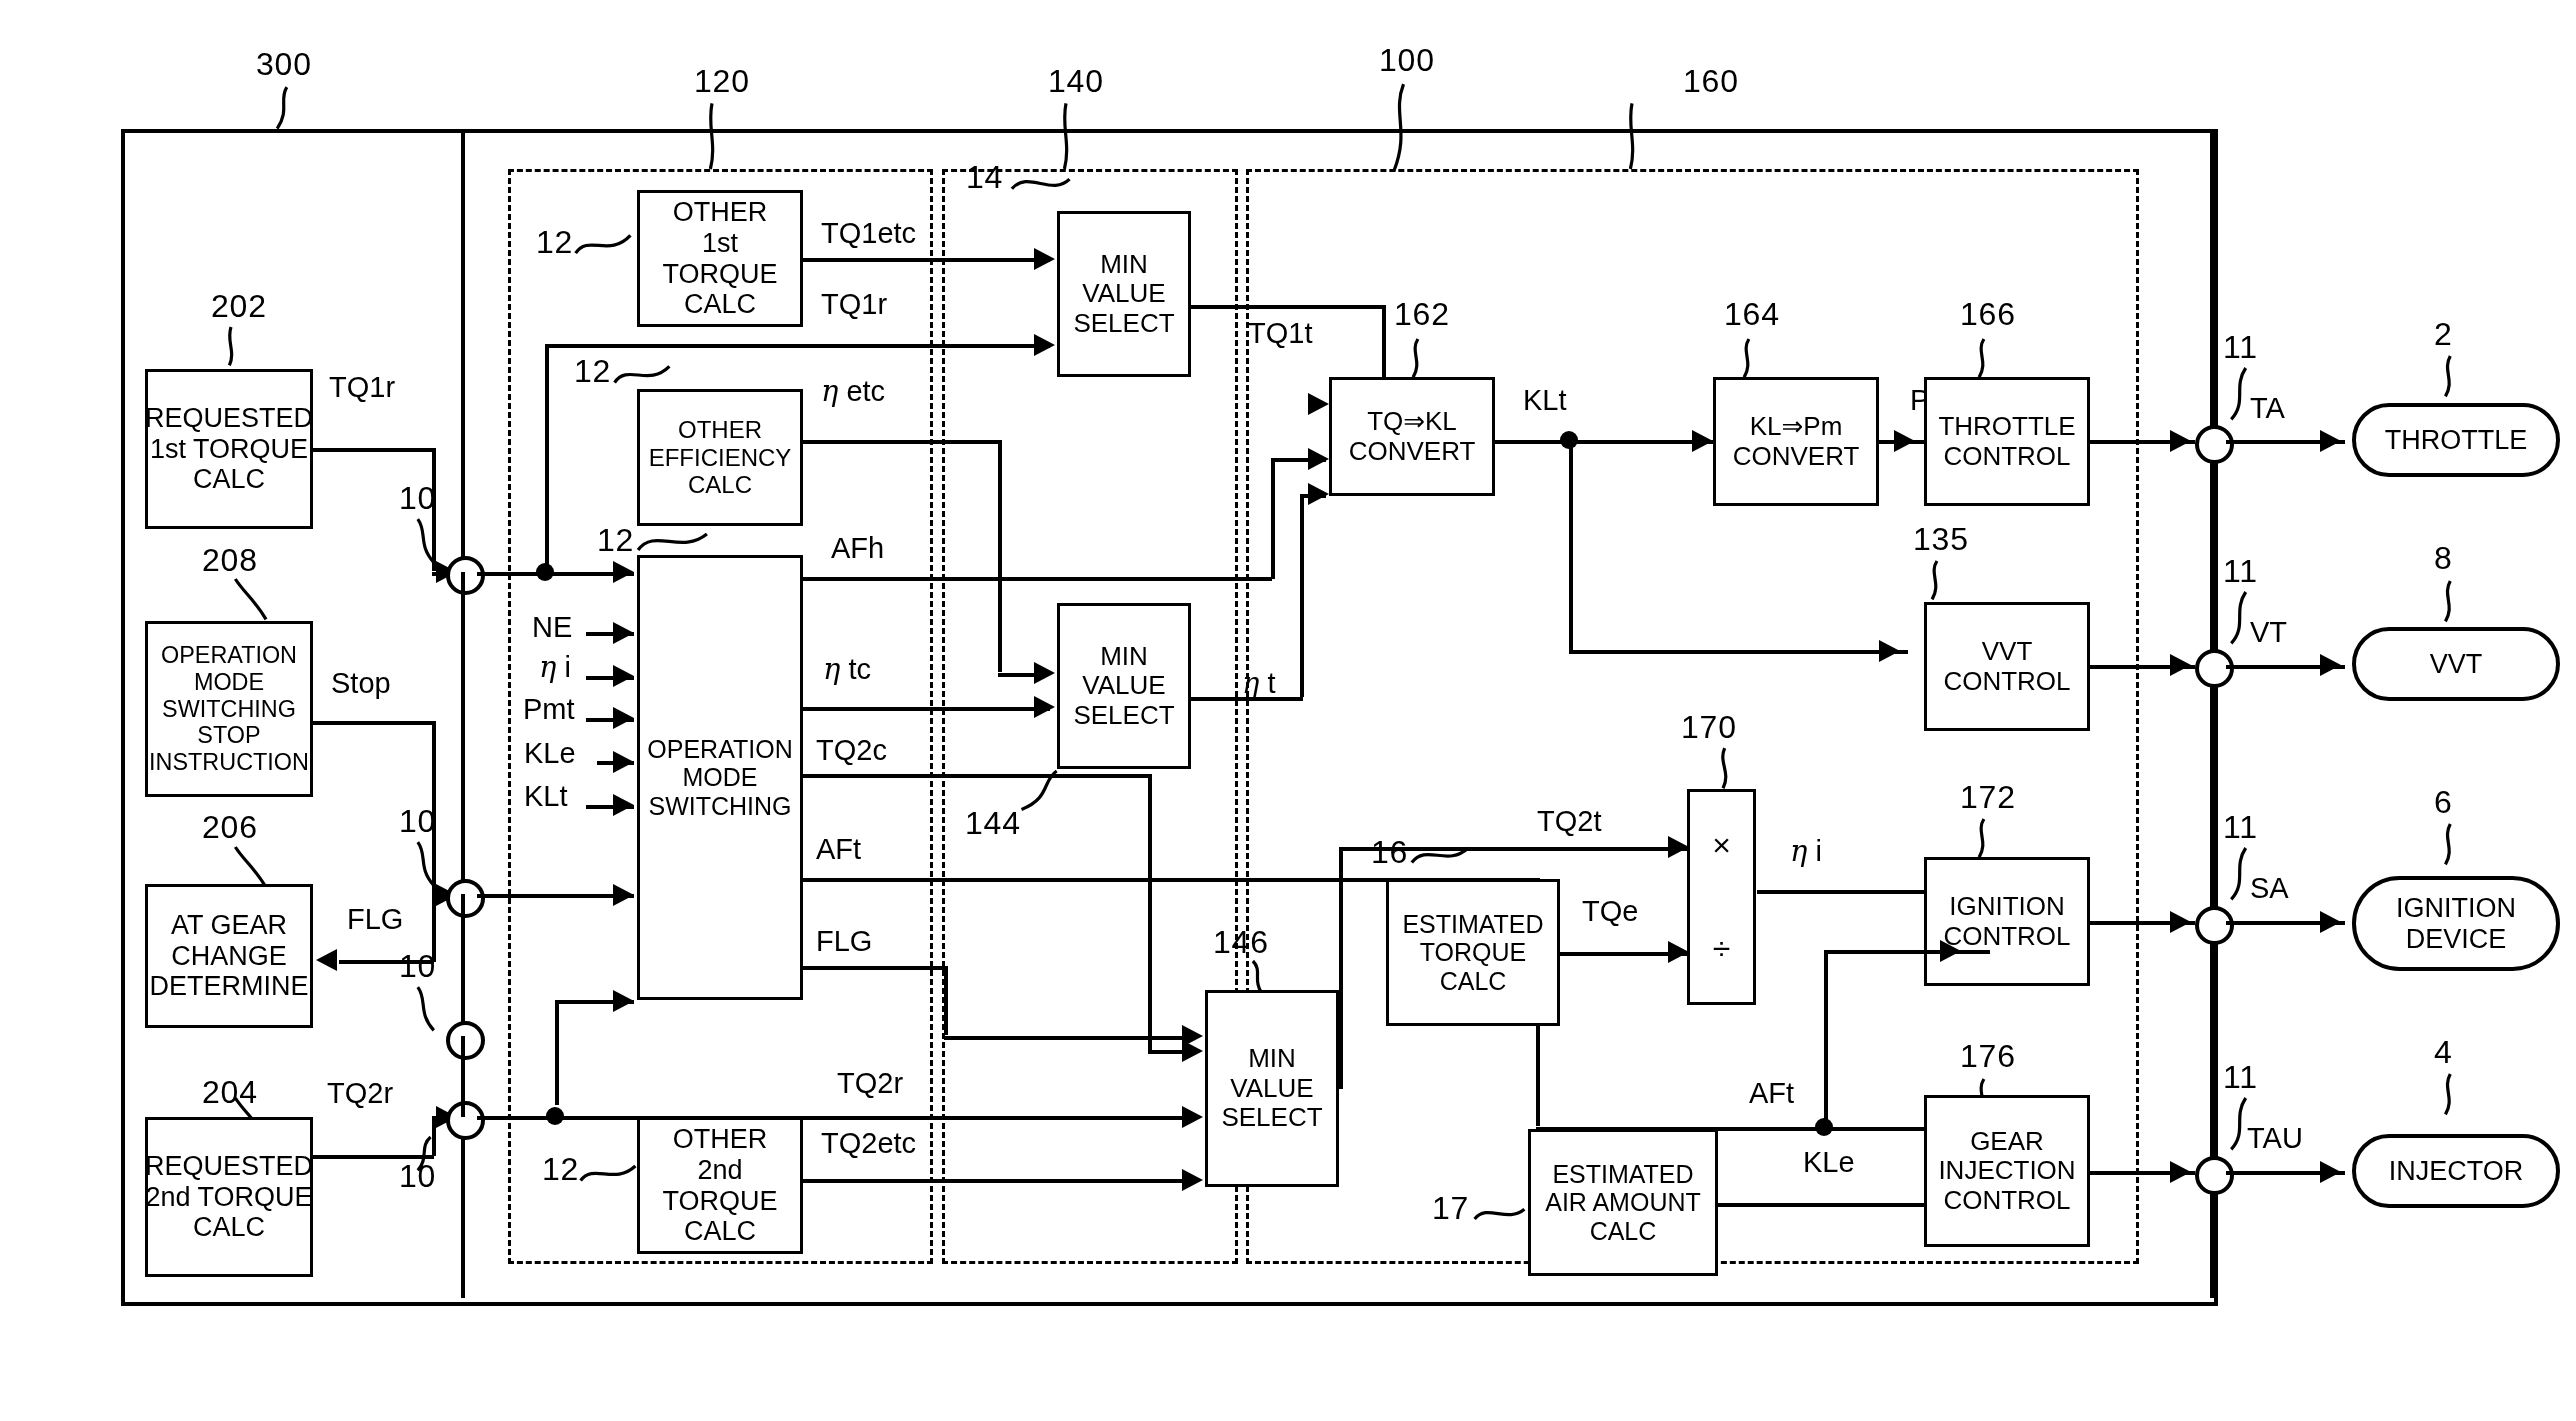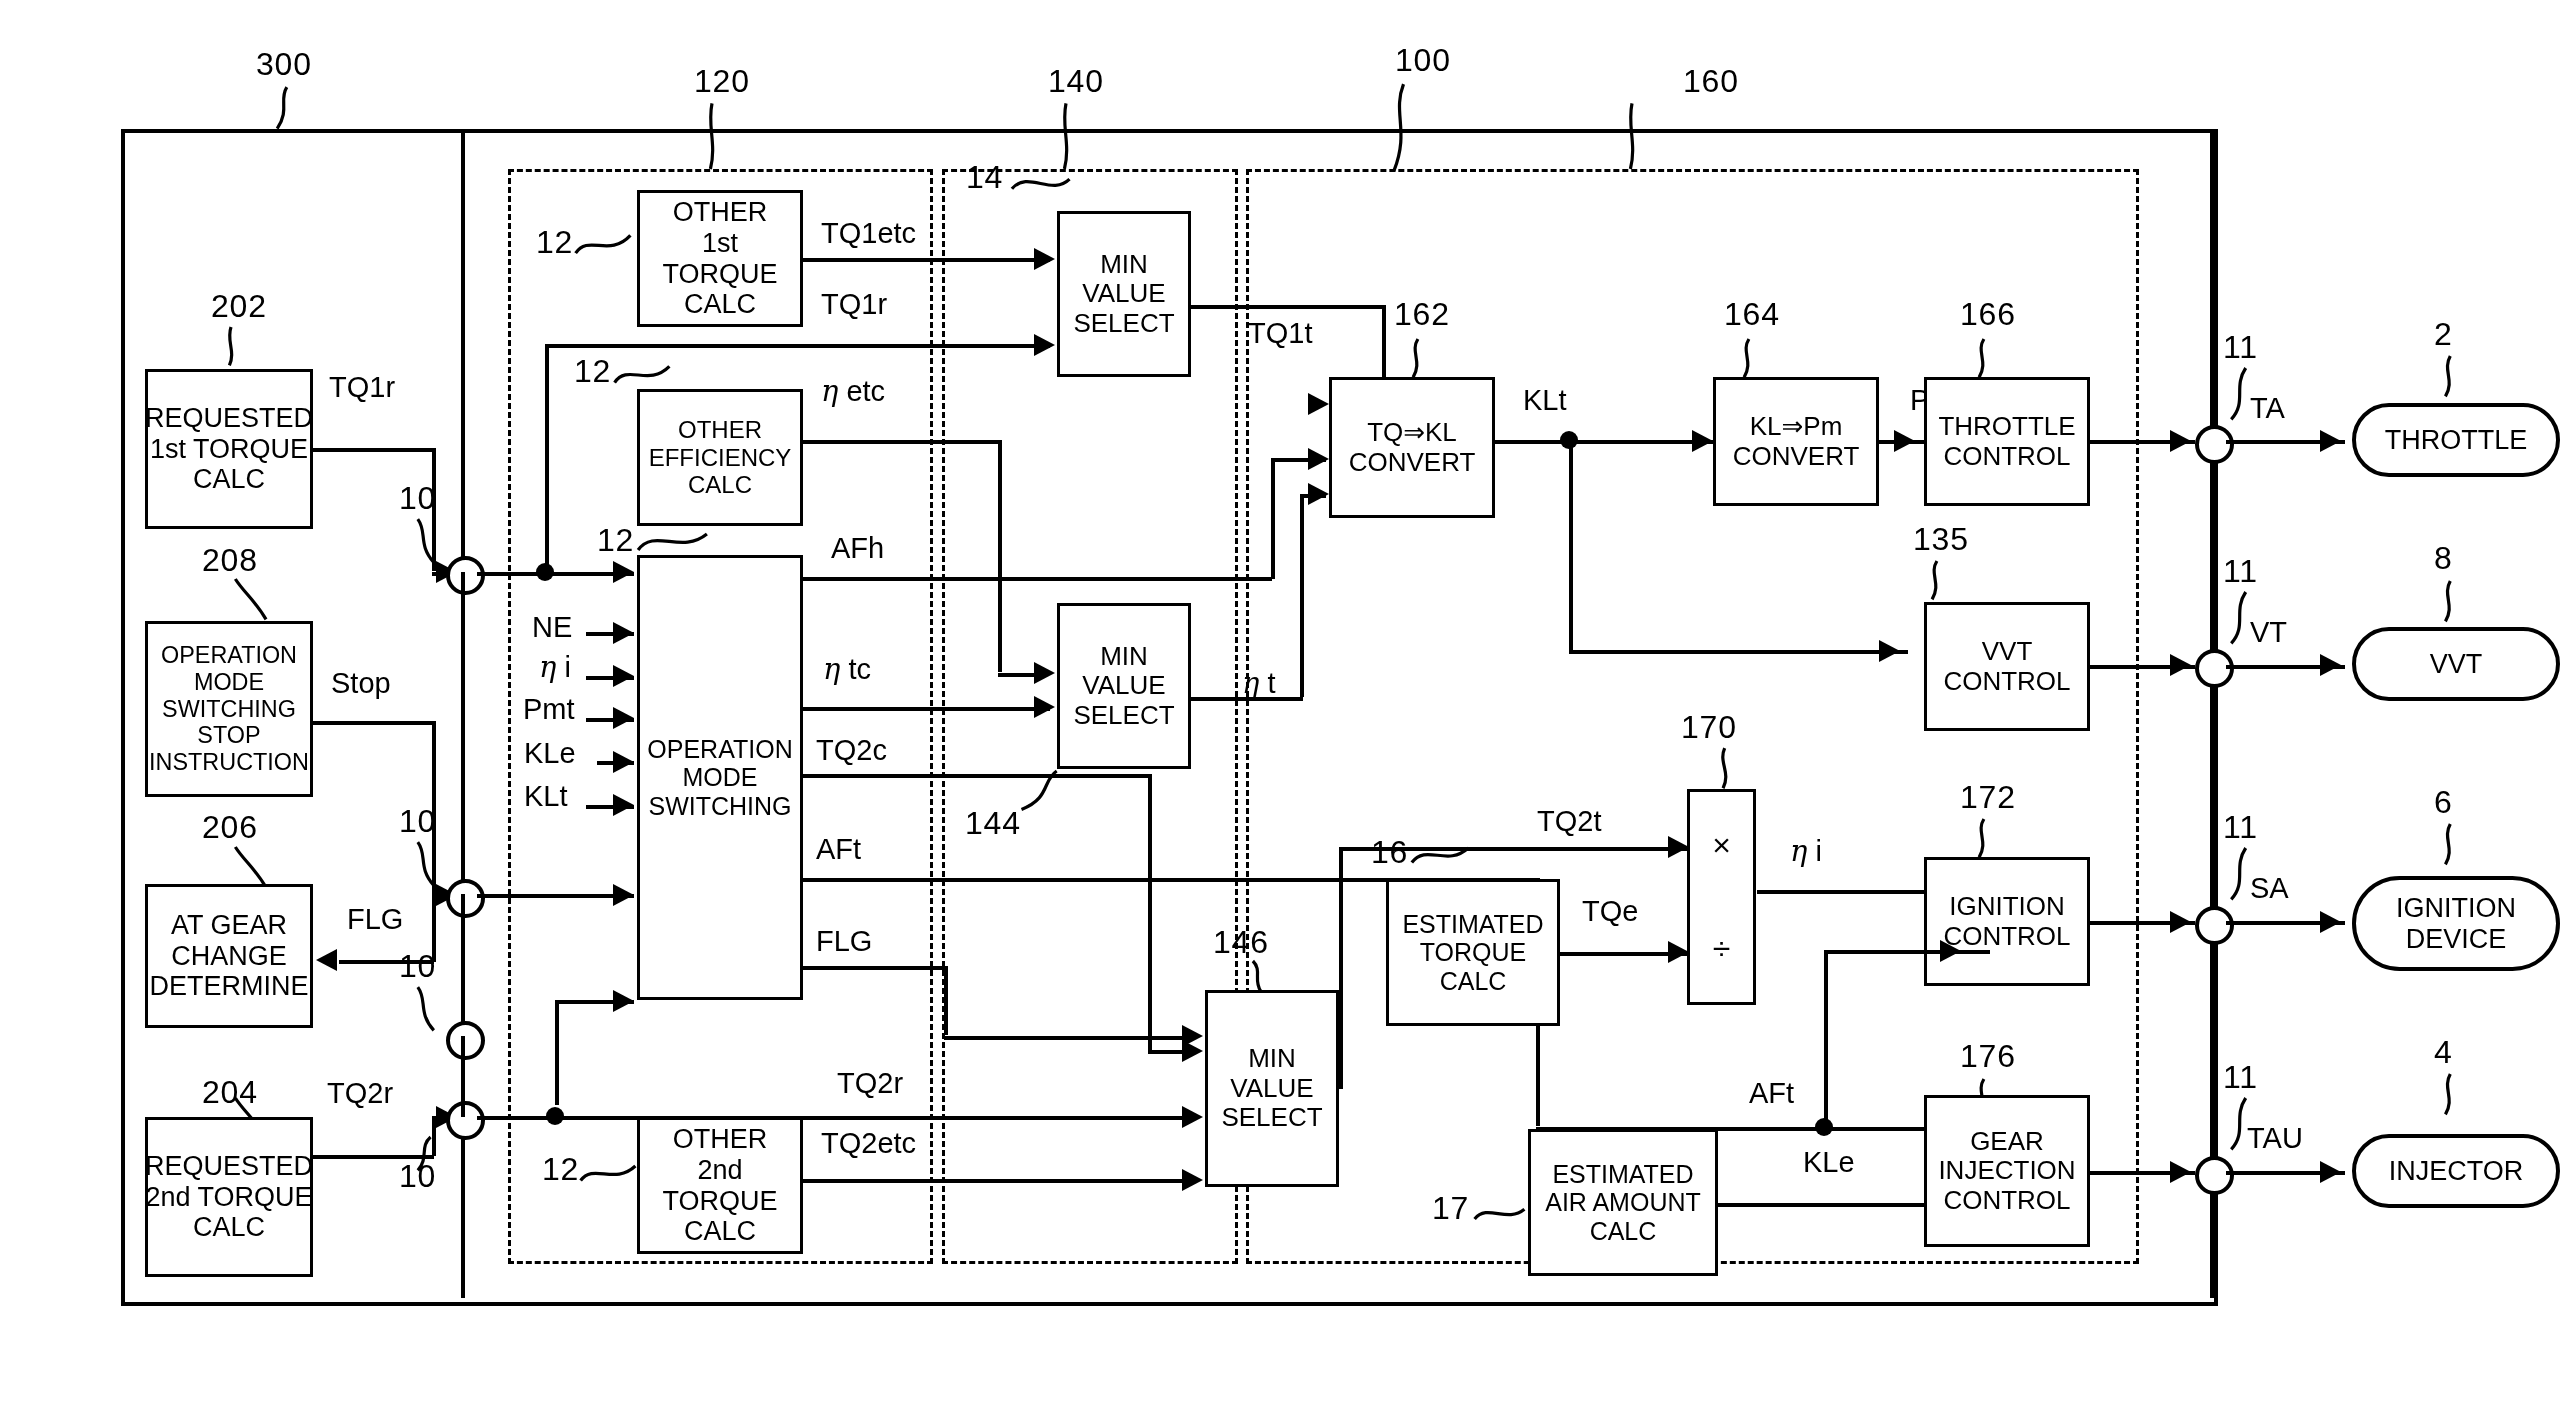--- a/index.html
+++ b/index.html
@@ -78,21 +78,21 @@
       </svg>
   </div>
 
   <div class="ref" style="left:1048px;top:65px;">140</div>
   <div class="lead" style="left:1058px;top:103px;">
     <svg width="24" height="68" viewBox="0 0 30 84">
         <path d="M10 0 C4 30, 16 50, 8 82" stroke="#000" stroke-width="4" fill="none"></path>
       </svg>
   </div>
 
-  <div class="ref" style="left:1379px;top:44px;margin-left:16px;">100</div>
+  <div class="ref" style="left:1379px;top:44px;">100</div>
   <div class="lead" style="left:1389px;top:84px;">
     <svg width="29" height="89" viewBox="0 0 36 110">
         <path d="M18 0 C4 36, 26 58, 6 108" stroke="#000" stroke-width="4" fill="none"></path>
       </svg>
   </div>
 
   <div class="ref" style="left:1683px;top:65px;">160</div>
   <div class="lead" style="left:1624px;top:103px;">
     <svg width="24" height="68" viewBox="0 0 30 84">
         <path d="M10 0 C4 30, 16 50, 8 82" stroke="#000" stroke-width="4" fill="none"></path>
@@ -412,21 +412,21 @@
   <div class="h" style="left:1339px;top:847px;width:361px;"></div>
   <div class="v" style="left:1339px;top:847px;height:242px;"></div>
   <div class="ar-r" style="left:1668px;top:836px;"></div>
 
   <div class="ref" style="left:1394px;top:298px;">162</div>
   <div class="lead" style="left:1405px;top:339px;">
     <svg width="27.4" height="40" viewBox="0 0 34 50">
         <path d="M16 0 C6 16, 22 28, 10 48" stroke="#000" stroke-width="4" fill="none"></path>
       </svg>
   </div>
-  <div class="blk" style="left:1329px;top:377px;width:166px;height:141px;font-size:26px;">
+  <div class="blk" style="left:1329px;top:377px;width:166px;height:119px;font-size:26px;">
     <div>
       <span>TQ⇒KL</span>
       <span>CONVERT</span>
     </div>
   </div>
 
   <div class="sig" style="left:1523px;top:386px;">KLt</div>
   <div class="h" style="left:1495px;top:440px;width:218px;"></div>
   <div class="ar-r" style="left:1692px;top:430px;"></div>
   <div class="dot" style="left:1560px;top:431px;"></div>

